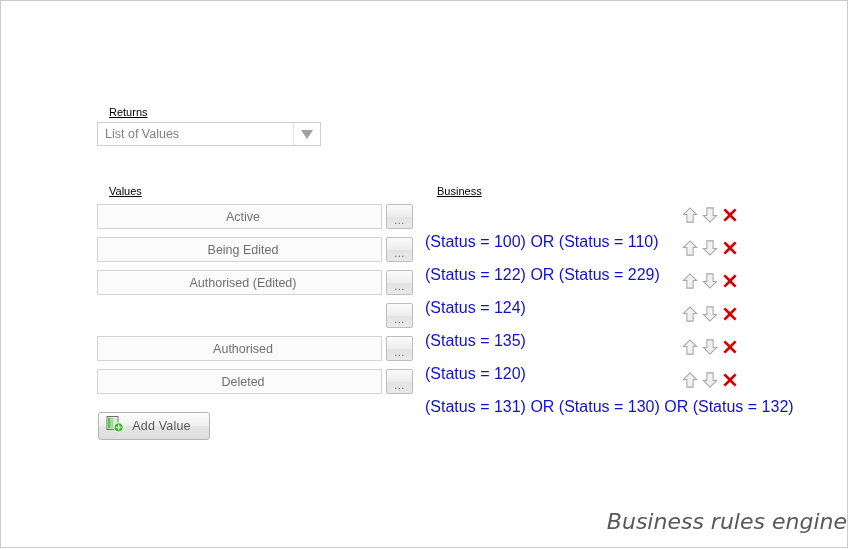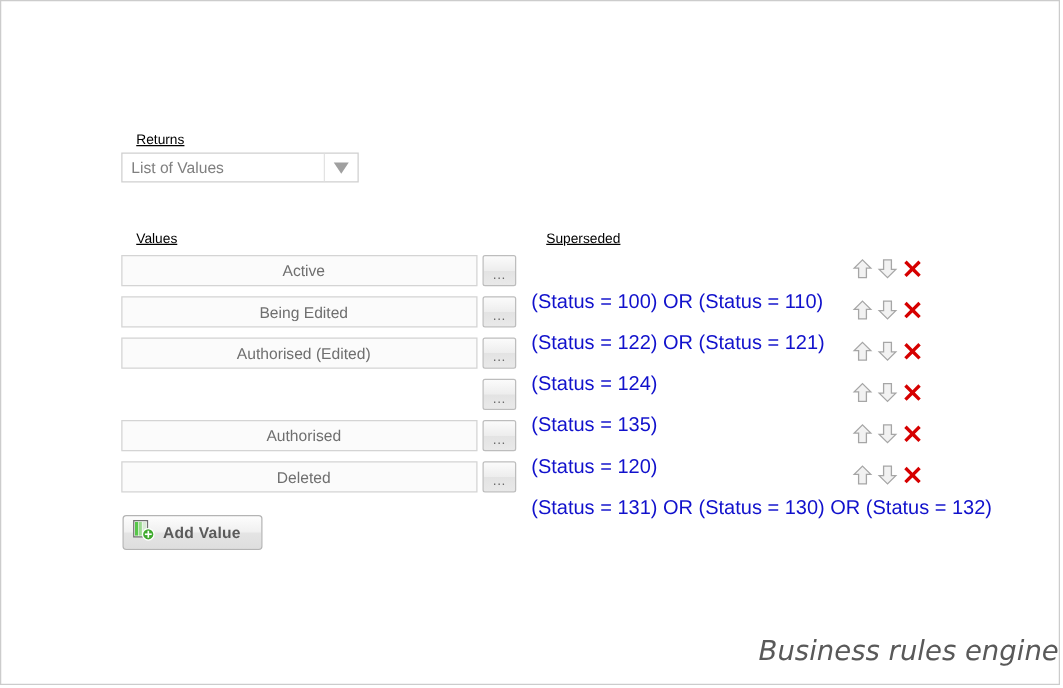--- a/index.html
+++ b/index.html
@@ -31,21 +31,21 @@
   .field-label {
     font-size: 11px;
     color: #000000;
     text-decoration: underline;
     line-height: 13px;
     margin-bottom: 3px;
     white-space: nowrap;
     padding-left: 12px;
   }
   .select-box {
-    width: 190px;
+    width: 224px;
     height: 24px;
     border: 1px solid #cfcfcf;
     background: #ffffff;
     display: flex;
     align-items: center;
     box-sizing: border-box;
     position: relative;
   }
   .select-text {
     font-size: 12.5px;
@@ -181,21 +181,21 @@
     background: linear-gradient(to bottom, #fdfdfd 0%, #f0f0f0 48%, #e4e4e4 52%, #dedede 100%);
     display: flex;
     align-items: center;
     cursor: pointer;
     padding-left: 7px;
   }
   .add-value-label {
     flex: 1;
     text-align: center;
     font-size: 12.5px;
-    font-weight: bold;
+    font-weight: normal;
     color: #5a5a5a;
     padding-right: 10px;
     letter-spacing: 0.2px;
   }
 
   
   .caption {
     position: absolute;
     left: 0;
     right: 0;
@@ -217,21 +217,21 @@
     <div class="select-box">
       <span class="select-text">List of Values</span>
       <span class="select-arrow-cell">
         <span class="tri-down"></span>
       </span>
     </div>
   </div>
 
 
   <div class="field-label hdr-values">Values</div>
-  <div class="field-label hdr-condition">Superseded</div>
+  <div class="field-label hdr-condition">Business</div>
 
   <div class="rows" id="rows-container">
       <div class="row">
         <input class="value-input" type="text" value="Active" style="">
         <div class="ellipsis-btn">...</div>
         <div class="condition-link">(Status = 100) OR (Status = 110)</div>
         <div class="row-actions">
           <span class="icon-btn">
             <svg width="18" height="18" viewBox="0 0 19 18">
               <path d="M9.5 1.5 L16.5 8.5 L12.8 8.5 L12.8 16.5 L6.2 16.5 L6.2 8.5 L2.5 8.5 Z" fill="#f2f2f2" stroke="#a6a6a6" stroke-width="1.1" stroke-linejoin="miter"></path>
@@ -245,21 +245,21 @@
           <span class="icon-btn">
             <svg width="16" height="16" viewBox="0 0 16 16">
               <path d="M3.3 1.4 L8 6.1 L12.7 1.4 L14.6 3.3 L9.9 8 L14.6 12.7 L12.7 14.6 L8 9.9 L3.3 14.6 L1.4 12.7 L6.1 8 L1.4 3.3 Z" fill="#D60000"></path>
             </svg>
           </span>
         </div>
       </div>
       <div class="row">
         <input class="value-input" type="text" value="Being Edited" style="">
         <div class="ellipsis-btn">...</div>
-        <div class="condition-link">(Status = 122) OR (Status = 121)</div>
+        <div class="condition-link">(Status = 122) OR (Status = 229)</div>
         <div class="row-actions">
           <span class="icon-btn">
             <svg width="18" height="18" viewBox="0 0 19 18">
               <path d="M9.5 1.5 L16.5 8.5 L12.8 8.5 L12.8 16.5 L6.2 16.5 L6.2 8.5 L2.5 8.5 Z" fill="#f2f2f2" stroke="#a6a6a6" stroke-width="1.1" stroke-linejoin="miter"></path>
             </svg>
           </span>
           <span class="icon-btn">
             <svg width="18" height="18" viewBox="0 0 19 18">
               <path d="M9.5 16.5 L2.5 9.5 L6.2 9.5 L6.2 1.5 L12.8 1.5 L12.8 9.5 L16.5 9.5 Z" fill="#f2f2f2" stroke="#a6a6a6" stroke-width="1.1" stroke-linejoin="miter"></path>
             </svg>

